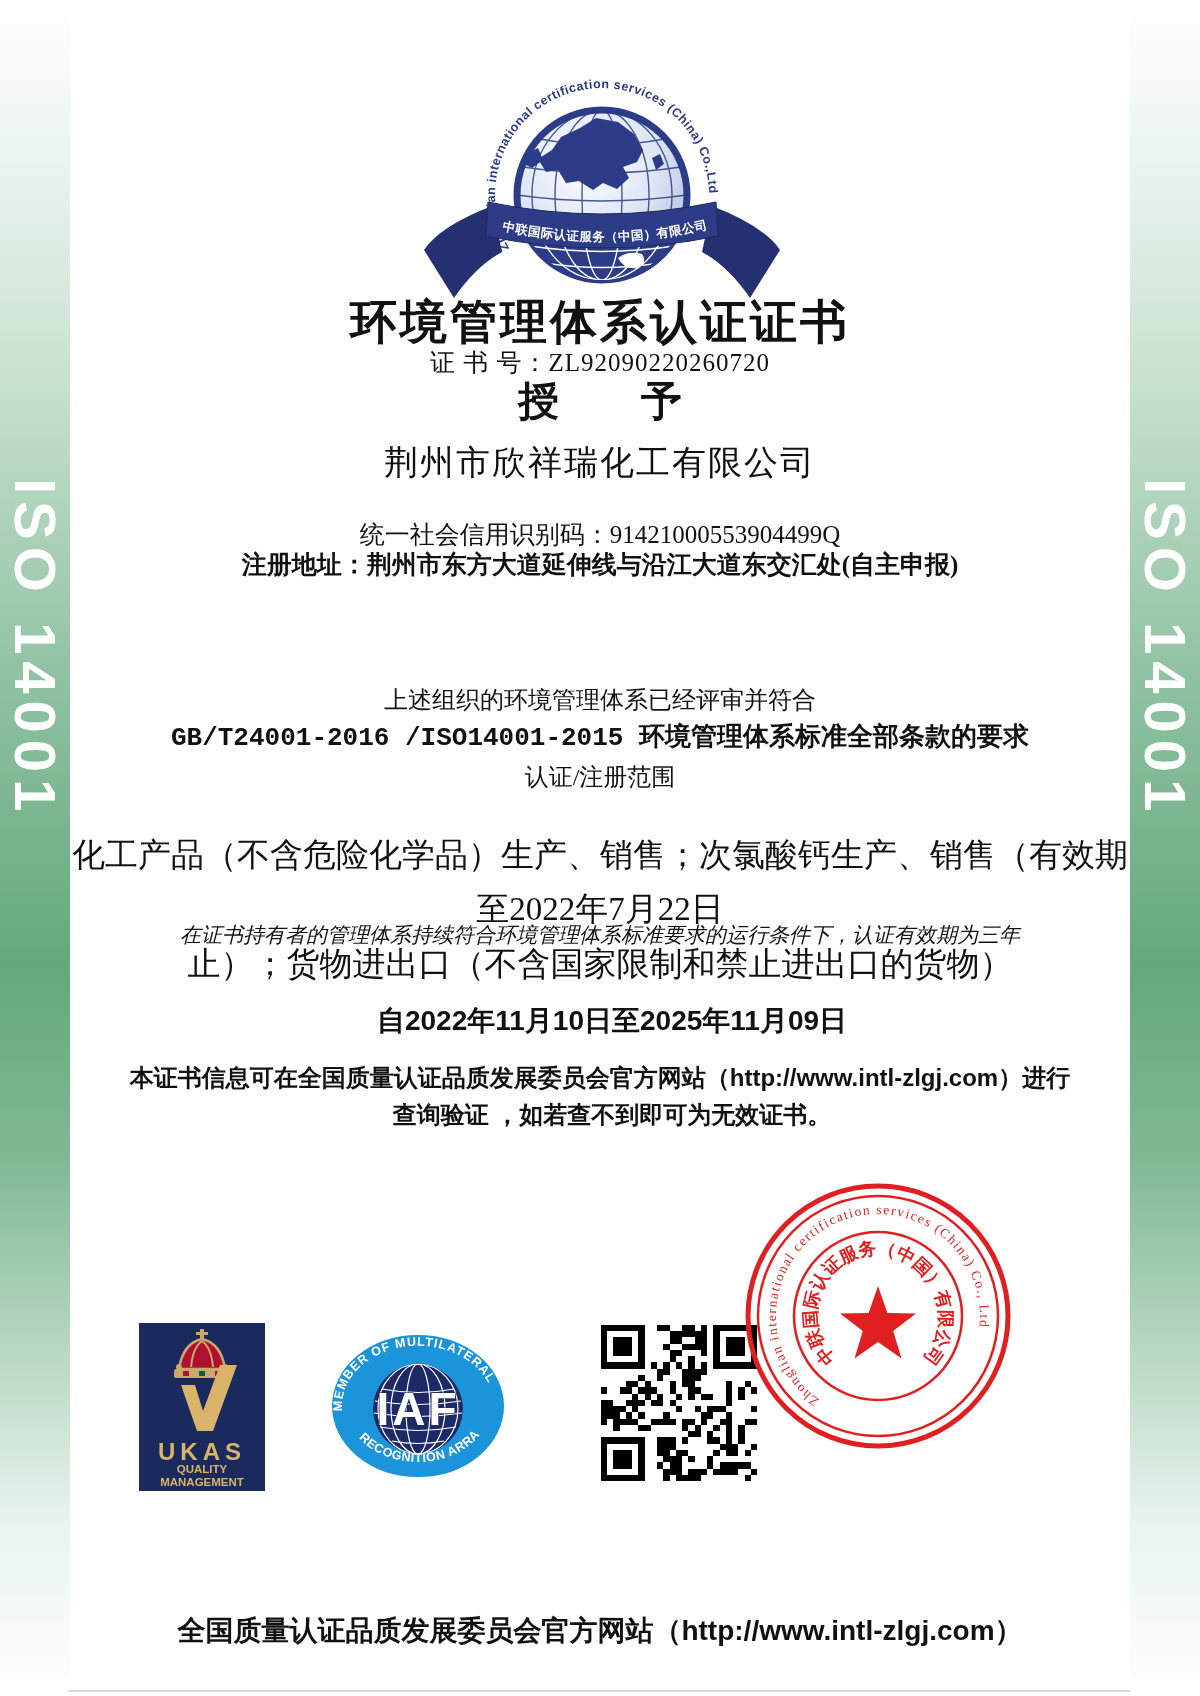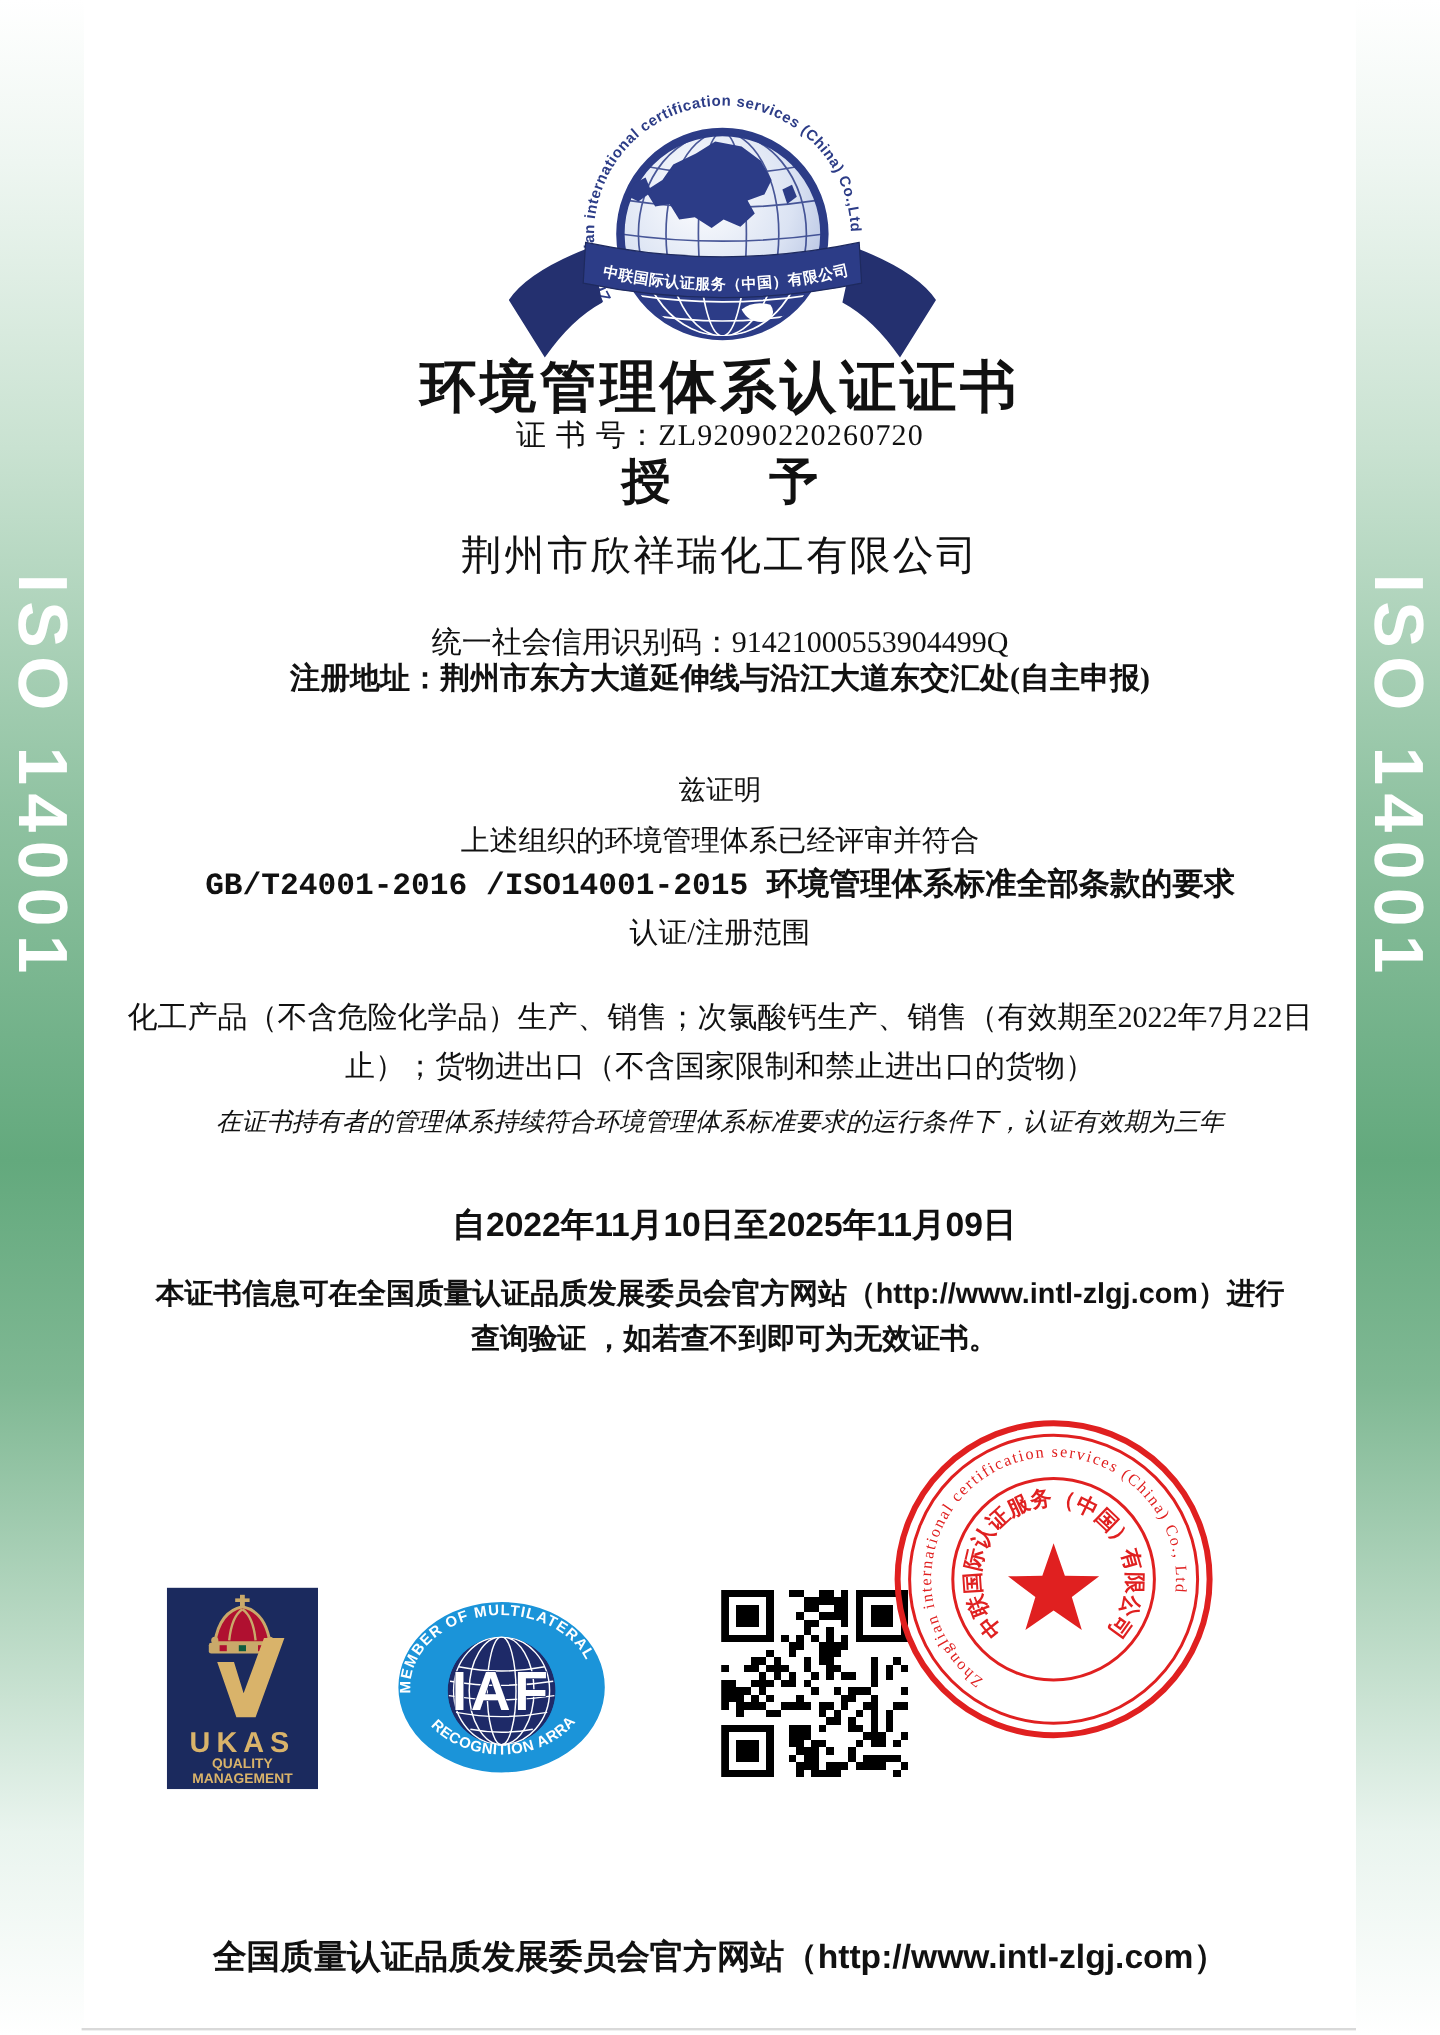--- a/index.html
+++ b/index.html
@@ -20,21 +20,21 @@
   .title{top:280px;font-size:47px;font-weight:bold;letter-spacing:3px;margin-top:11px;}
   .certnum{top:346px;font-size:25px;white-space:pre;letter-spacing:1px;}
   .award{top:374px;font-size:41px;font-weight:bold;white-space:pre;}
   .company{top:440px;font-size:34px;letter-spacing:2px;}
   .credit{top:518px;font-size:25px;}
   .address{top:548px;font-size:25px;font-weight:bold;}
   .certify{top:643px;font-size:23px;}
   .statement{top:684px;font-size:24px;}
   .standard{top:719px;font-size:26px;font-weight:bold;font-family:Liberation Mono, monospace;}
   .scope-title{top:761px;font-size:24px;}
-  .scope{top:828px;left:68px;right:68px;font-size:25px;line-height:1.65;white-space:pre-line;}
+  .scope{top:828px;left:68px;right:68px;font-size:33px;line-height:1.65;white-space:pre-line;}
   .validity-cond{top:921px;left:55px;right:55px;font-size:21px;font-style:italic;}
   .validity-period{top:1002px;font-size:28px;font-weight:bold;
                    font-family:"Liberation Sans","DejaVu Sans",sans-serif;padding-left:24px;}
   .verify{font-family:"Liberation Sans","DejaVu Sans",sans-serif;font-weight:bold;font-size:24px;}
   .verify1{top:1062px;left:90px;right:90px;}
   .verify2{top:1099px;padding-left:24px;}
   .footer{top:1612px;font-family:"Liberation Sans","DejaVu Sans",sans-serif;
           font-weight:bold;font-size:28px;}
   .badges{position:absolute;top:1175px;left:0;width:1200px;height:290px;}
   .ukas{position:absolute;left:139px;top:148px;width:126px;height:190px;}
@@ -116,21 +116,20 @@
       </text>
     </svg>
   </div>
 
   <div class="row title">环境管理体系认证证书</div>
   <div class="row certnum">证 书 号：ZL92090220260720</div>
   <div class="row award">授　　予</div>
   <div class="row company">荆州市欣祥瑞化工有限公司</div>
   <div class="row credit">统一社会信用识别码：91421000553904499Q</div>
   <div class="row address">注册地址：荆州市东方大道延伸线与沿江大道东交汇处(自主申报)</div>
-  <div class="row certify">兹证明</div>
   <div class="row statement">上述组织的环境管理体系已经评审并符合</div>
   <div class="row standard">GB/T24001-2016 /ISO14001-2015 环境管理体系标准全部条款的要求</div>
   <div class="row scope-title">认证/注册范围</div>
   <div class="row scope">化工产品（不含危险化学品）生产、销售；次氯酸钙生产、销售（有效期至2022年7月22日
 止）；货物进出口（不含国家限制和禁止进出口的货物）</div>
   <div class="row validity-cond">在证书持有者的管理体系持续符合环境管理体系标准要求的运行条件下，认证有效期为三年</div>
   <div class="row validity-period">自2022年11月10日至2025年11月09日</div>
   <div class="row verify verify1">本证书信息可在全国质量认证品质发展委员会官方网站（http://www.intl-zlgj.com）进行</div>
   <div class="row verify verify2">查询验证 ，如若查不到即可为无效证书。</div>
 

